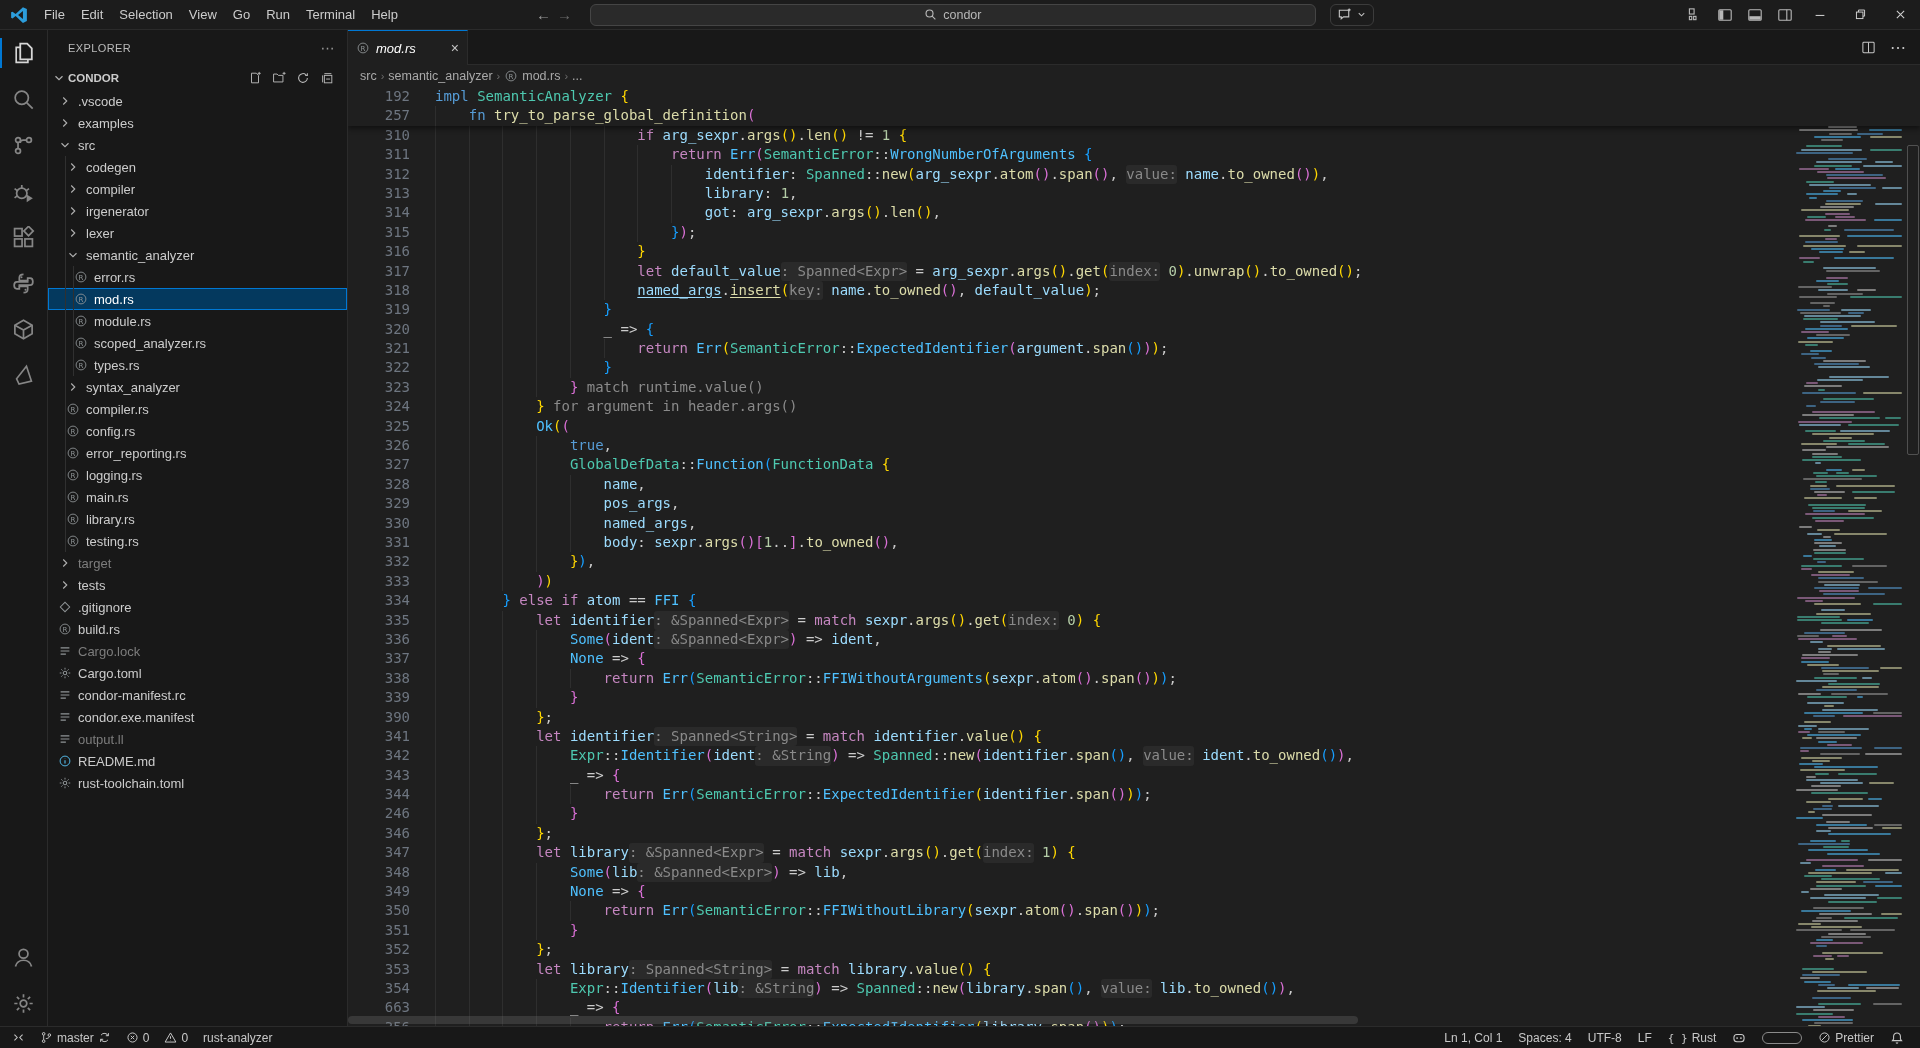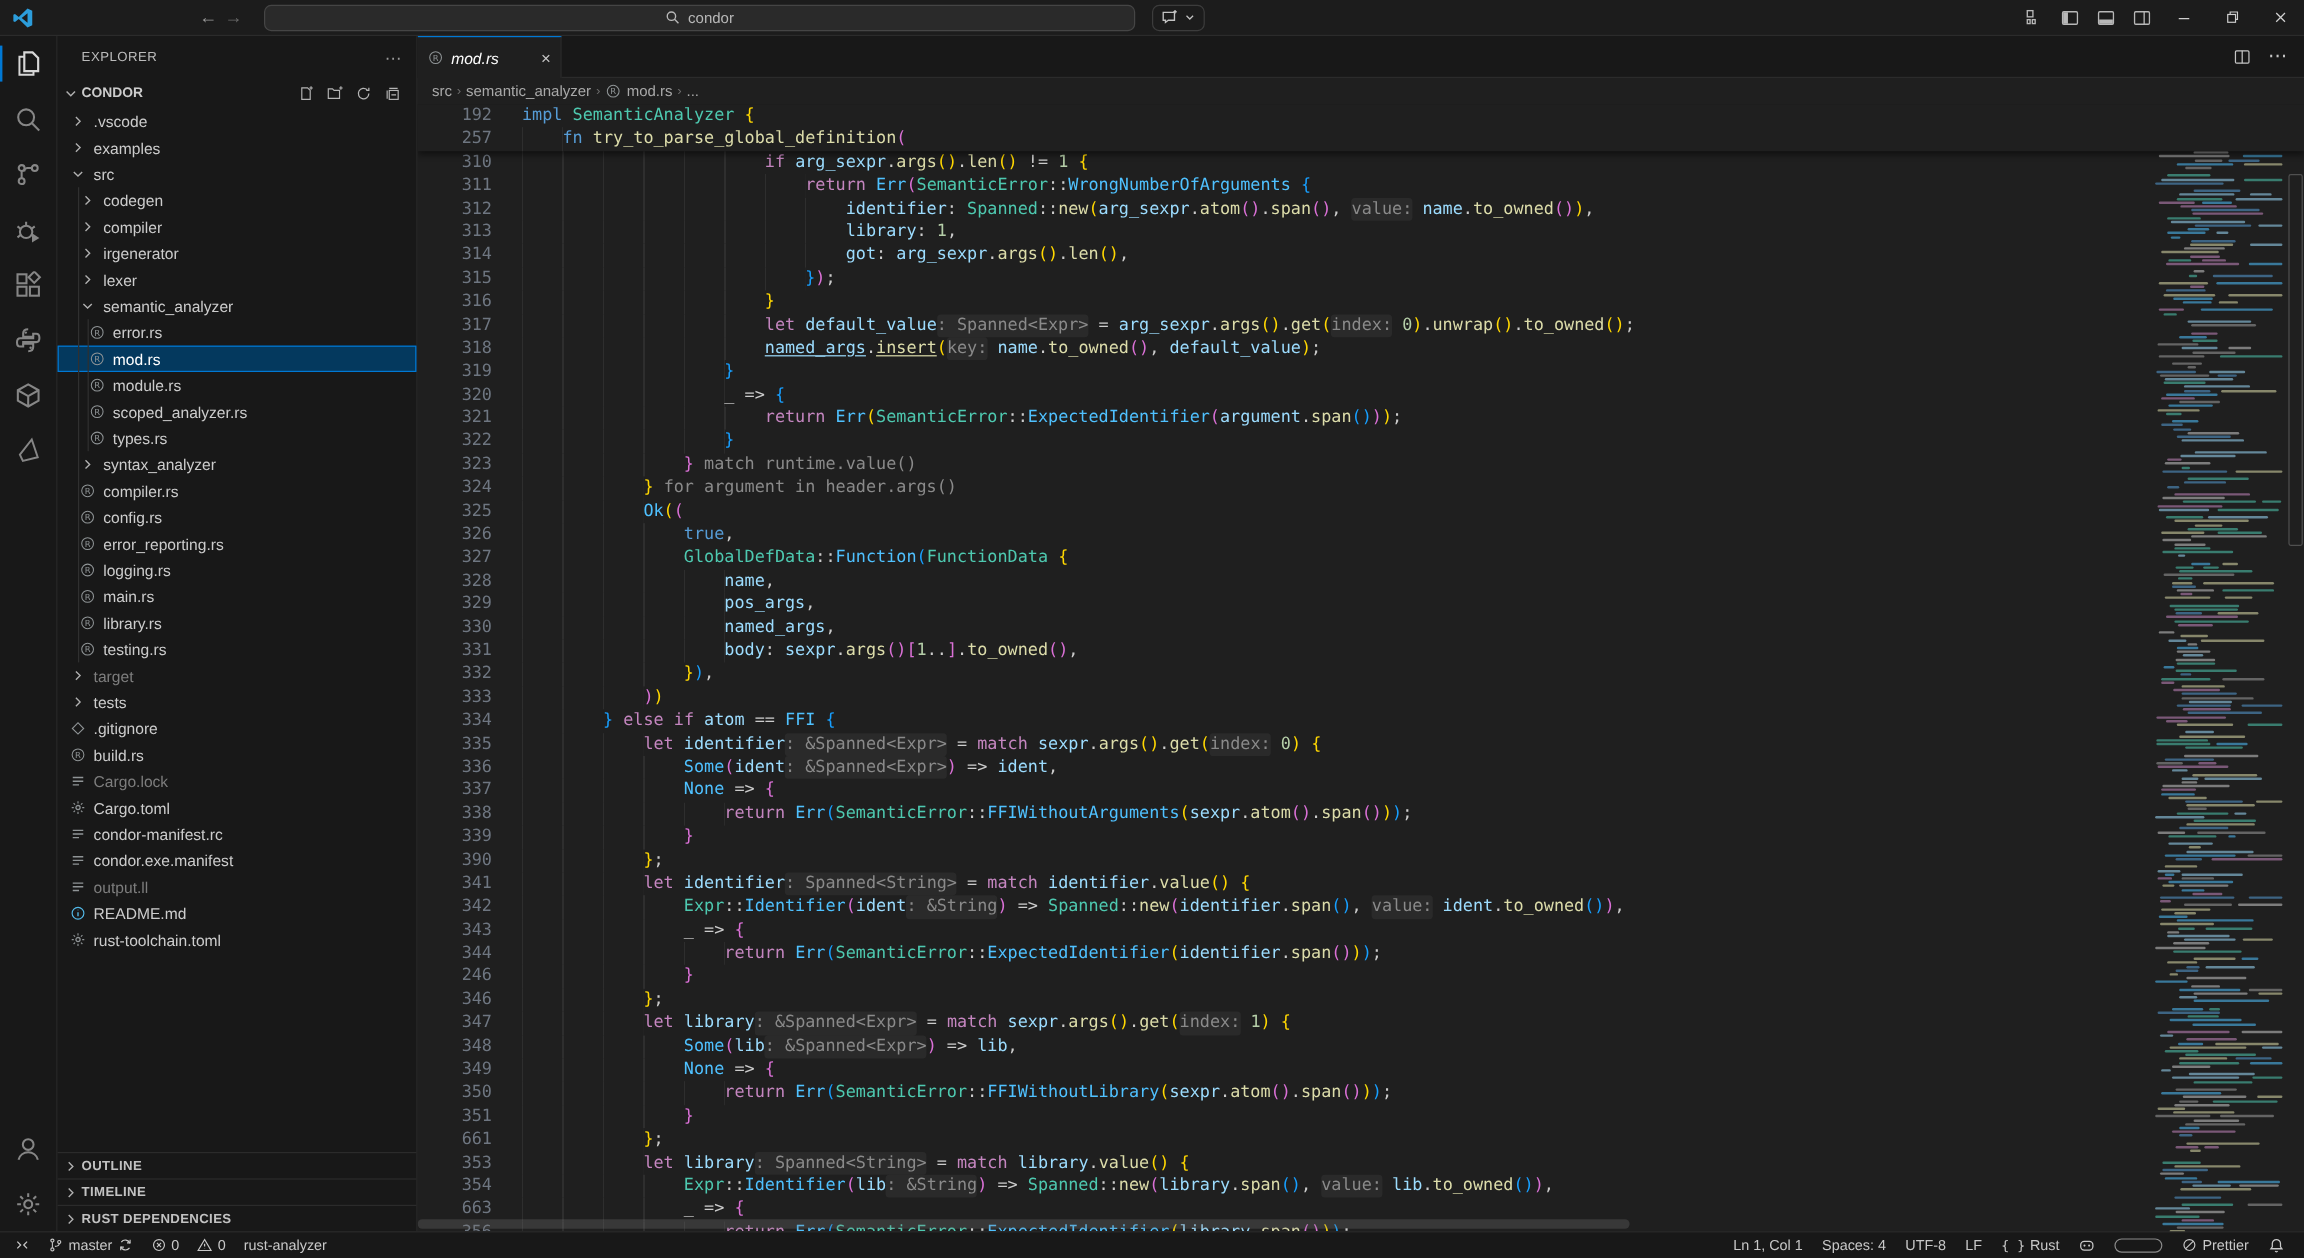--- a/index.html
+++ b/index.html
@@ -110,20 +110,30 @@
 </style>
 </head>
 <body>
 
 <div class="titlebar">
   <div class="vscode-logo">
     <svg viewBox="0 0 16 16" width="18" height="18">
         <path fill="currentColor" d="M11.5 1 5 7.2 2.2 5 1 5.6v4.8L2.2 11 5 8.8l6.5 6.2 3.5-1.6V2.6L11.5 1zm0 3.5v7L7.2 8l4.3-3.5z"></path>
       </svg>
   </div>
+  <div id="menubar" style="display: flex;">
+      <div class="menu-item">File</div>
+      <div class="menu-item">Edit</div>
+      <div class="menu-item">Selection</div>
+      <div class="menu-item">View</div>
+      <div class="menu-item">Go</div>
+      <div class="menu-item">Run</div>
+      <div class="menu-item">Terminal</div>
+      <div class="menu-item">Help</div>
+    </div>
   <div class="nav-arrows">
     <span>←</span>
     <span class="dim">→</span>
   </div>
   <div class="searchbox">
     <span>
         <svg width="13" height="13" viewBox="0 0 16 16" fill="none" stroke="currentColor" stroke-width="1.4">
           <circle cx="6.8" cy="6.8" r="4.3"></circle>
           <path d="M10 10l4 4"></path>
         </svg>
@@ -561,46 +571,20 @@
           <span class="tree-slot ficon">
             <svg width="14" height="14" viewBox="0 0 16 16" fill="none" stroke="currentColor" stroke-width="1.2">
               <circle cx="8" cy="8" r="2"></circle>
               <path d="M8 2v2M8 12v2M2 8h2M12 8h2M3.8 3.8 5.2 5.2M10.8 10.8l1.4 1.4M12.2 3.8l-1.4 1.4M5.2 10.8l-1.4 1.4" stroke-width="1.1"></path>
             </svg>
           </span>
           <span class="tree-label">rust-toolchain.toml</span>
         </div>
         <div class="guide" style="left: 17px; top: 66px; height: 396px;"></div>
         <div class="guide" style="left: 25px; top: 176px; height: 110px;"></div>
-      </div>
-    <div class="side-sections" id="sidesections">
-        <div class="side-section">
-          <span class="chev">
-            <svg width="14" height="14" viewBox="0 0 16 16" fill="none" stroke="currentColor" stroke-width="1.2">
-              <path d="M6 4l4 4-4 4" stroke-width="1.3"></path>
-            </svg>
-          </span>
-          <span>OUTLINE</span>
-        </div>
-        <div class="side-section">
-          <span class="chev">
-            <svg width="14" height="14" viewBox="0 0 16 16" fill="none" stroke="currentColor" stroke-width="1.2">
-              <path d="M6 4l4 4-4 4" stroke-width="1.3"></path>
-            </svg>
-          </span>
-          <span>TIMELINE</span>
-        </div>
-        <div class="side-section">
-          <span class="chev">
-            <svg width="14" height="14" viewBox="0 0 16 16" fill="none" stroke="currentColor" stroke-width="1.2">
-              <path d="M6 4l4 4-4 4" stroke-width="1.3"></path>
-            </svg>
-          </span>
-          <span>RUST DEPENDENCIES</span>
-        </div>
       </div>
   </div>
 
   <div class="editor">
     <div class="tabbar">
       <div class="tab">
         <span class="bc-icon">
             <svg width="14" height="14" viewBox="0 0 16 16" fill="none" stroke="currentColor" stroke-width="1">
               <circle cx="8" cy="8" r="5.6"></circle>
               <text x="8" y="11" font-size="8" fill="currentColor" stroke="none" text-anchor="middle" font-family="DejaVu Sans, sans-serif">R</text>
@@ -675,21 +659,21 @@
           <div class="code-line"><span class="gutter">342</span><span class="gutpad"></span><span class="ind" style="width: 134.88px;"></span><span class="tk-ty">Expr</span><span class="tk-p">::</span><span class="tk-ev">Identifier</span><span style="color: rgb(218, 112, 214);">(</span><span class="tk-v">ident</span><span class="tk-h">: &amp;String</span><span style="color: rgb(218, 112, 214);">)</span><span class="tk-p"> =&gt; </span><span class="tk-ty">Spanned</span><span class="tk-p">::</span><span class="tk-fn">new</span><span style="color: rgb(218, 112, 214);">(</span><span class="tk-v">identifier</span><span class="tk-p">.</span><span class="tk-fn">span</span><span style="color: rgb(23, 159, 255);">(</span><span style="color: rgb(23, 159, 255);">)</span><span class="tk-p">, </span><span class="tk-h">value:</span><span class="tk-p"> </span><span class="tk-v">ident</span><span class="tk-p">.</span><span class="tk-fn">to_owned</span><span style="color: rgb(23, 159, 255);">(</span><span style="color: rgb(23, 159, 255);">)</span><span style="color: rgb(218, 112, 214);">)</span><span class="tk-p">,</span></div>
           <div class="code-line"><span class="gutter">343</span><span class="gutpad"></span><span class="ind" style="width: 134.88px;"></span><span class="tk-p">_ =&gt; </span><span style="color: rgb(218, 112, 214);">{</span></div>
           <div class="code-line"><span class="gutter">344</span><span class="gutpad"></span><span class="ind" style="width: 168.6px;"></span><span class="tk-k">return</span><span class="tk-p"> </span><span class="tk-ev">Err</span><span style="color: rgb(23, 159, 255);">(</span><span class="tk-ty">SemanticError</span><span class="tk-p">::</span><span class="tk-ev">ExpectedIdentifier</span><span style="color: rgb(255, 215, 0);">(</span><span class="tk-v">identifier</span><span class="tk-p">.</span><span class="tk-fn">span</span><span style="color: rgb(218, 112, 214);">(</span><span style="color: rgb(218, 112, 214);">)</span><span style="color: rgb(255, 215, 0);">)</span><span style="color: rgb(23, 159, 255);">)</span><span class="tk-p">;</span></div>
           <div class="code-line"><span class="gutter">246</span><span class="gutpad"></span><span class="ind" style="width: 134.88px;"></span><span style="color: rgb(218, 112, 214);">}</span></div>
           <div class="code-line"><span class="gutter">346</span><span class="gutpad"></span><span class="ind" style="width: 101.16px;"></span><span style="color: rgb(255, 215, 0);">}</span><span class="tk-p">;</span></div>
           <div class="code-line"><span class="gutter">347</span><span class="gutpad"></span><span class="ind" style="width: 101.16px;"></span><span class="tk-k">let</span><span class="tk-p"> </span><span class="tk-v">library</span><span class="tk-h">: &amp;Spanned&lt;Expr&gt;</span><span class="tk-p"> = </span><span class="tk-k">match</span><span class="tk-p"> </span><span class="tk-v">sexpr</span><span class="tk-p">.</span><span class="tk-fn">args</span><span style="color: rgb(255, 215, 0);">(</span><span style="color: rgb(255, 215, 0);">)</span><span class="tk-p">.</span><span class="tk-fn">get</span><span style="color: rgb(255, 215, 0);">(</span><span class="tk-h">index:</span><span class="tk-p"> </span><span class="tk-n">1</span><span style="color: rgb(255, 215, 0);">)</span><span class="tk-p"> </span><span style="color: rgb(255, 215, 0);">{</span></div>
           <div class="code-line"><span class="gutter">348</span><span class="gutpad"></span><span class="ind" style="width: 134.88px;"></span><span class="tk-ev">Some</span><span style="color: rgb(218, 112, 214);">(</span><span class="tk-v">lib</span><span class="tk-h">: &amp;Spanned&lt;Expr&gt;</span><span style="color: rgb(218, 112, 214);">)</span><span class="tk-p"> =&gt; </span><span class="tk-v">lib</span><span class="tk-p">,</span></div>
           <div class="code-line"><span class="gutter">349</span><span class="gutpad"></span><span class="ind" style="width: 134.88px;"></span><span class="tk-ev">None</span><span class="tk-p"> =&gt; </span><span style="color: rgb(218, 112, 214);">{</span></div>
           <div class="code-line"><span class="gutter">350</span><span class="gutpad"></span><span class="ind" style="width: 168.6px;"></span><span class="tk-k">return</span><span class="tk-p"> </span><span class="tk-ev">Err</span><span style="color: rgb(23, 159, 255);">(</span><span class="tk-ty">SemanticError</span><span class="tk-p">::</span><span class="tk-ev">FFIWithoutLibrary</span><span style="color: rgb(255, 215, 0);">(</span><span class="tk-v">sexpr</span><span class="tk-p">.</span><span class="tk-fn">atom</span><span style="color: rgb(218, 112, 214);">(</span><span style="color: rgb(218, 112, 214);">)</span><span class="tk-p">.</span><span class="tk-fn">span</span><span style="color: rgb(218, 112, 214);">(</span><span style="color: rgb(218, 112, 214);">)</span><span style="color: rgb(255, 215, 0);">)</span><span style="color: rgb(23, 159, 255);">)</span><span class="tk-p">;</span></div>
           <div class="code-line"><span class="gutter">351</span><span class="gutpad"></span><span class="ind" style="width: 134.88px;"></span><span style="color: rgb(218, 112, 214);">}</span></div>
-          <div class="code-line"><span class="gutter">661</span><span class="gutpad"></span><span class="ind" style="width: 101.16px;"></span><span style="color: rgb(255, 215, 0);">}</span><span class="tk-p">;</span></div>
+          <div class="code-line"><span class="gutter">352</span><span class="gutpad"></span><span class="ind" style="width: 101.16px;"></span><span style="color: rgb(255, 215, 0);">}</span><span class="tk-p">;</span></div>
           <div class="code-line"><span class="gutter">353</span><span class="gutpad"></span><span class="ind" style="width: 101.16px;"></span><span class="tk-k">let</span><span class="tk-p"> </span><span class="tk-v">library</span><span class="tk-h">: Spanned&lt;String&gt;</span><span class="tk-p"> = </span><span class="tk-k">match</span><span class="tk-p"> </span><span class="tk-v">library</span><span class="tk-p">.</span><span class="tk-fn">value</span><span style="color: rgb(255, 215, 0);">(</span><span style="color: rgb(255, 215, 0);">)</span><span class="tk-p"> </span><span style="color: rgb(255, 215, 0);">{</span></div>
           <div class="code-line"><span class="gutter">354</span><span class="gutpad"></span><span class="ind" style="width: 134.88px;"></span><span class="tk-ty">Expr</span><span class="tk-p">::</span><span class="tk-ev">Identifier</span><span style="color: rgb(218, 112, 214);">(</span><span class="tk-v">lib</span><span class="tk-h">: &amp;String</span><span style="color: rgb(218, 112, 214);">)</span><span class="tk-p"> =&gt; </span><span class="tk-ty">Spanned</span><span class="tk-p">::</span><span class="tk-fn">new</span><span style="color: rgb(218, 112, 214);">(</span><span class="tk-v">library</span><span class="tk-p">.</span><span class="tk-fn">span</span><span style="color: rgb(23, 159, 255);">(</span><span style="color: rgb(23, 159, 255);">)</span><span class="tk-p">, </span><span class="tk-h">value:</span><span class="tk-p"> </span><span class="tk-v">lib</span><span class="tk-p">.</span><span class="tk-fn">to_owned</span><span style="color: rgb(23, 159, 255);">(</span><span style="color: rgb(23, 159, 255);">)</span><span style="color: rgb(218, 112, 214);">)</span><span class="tk-p">,</span></div>
           <div class="code-line"><span class="gutter">663</span><span class="gutpad"></span><span class="ind" style="width: 134.88px;"></span><span class="tk-p">_ =&gt; </span><span style="color: rgb(218, 112, 214);">{</span></div>
           <div class="code-line"><span class="gutter">356</span><span class="gutpad"></span><span class="ind" style="width: 168.6px;"></span><span class="tk-k">return</span><span class="tk-p"> </span><span class="tk-ev">Err</span><span style="color: rgb(23, 159, 255);">(</span><span class="tk-ty">SemanticError</span><span class="tk-p">::</span><span class="tk-ev">ExpectedIdentifier</span><span style="color: rgb(255, 215, 0);">(</span><span class="tk-v">library</span><span class="tk-p">.</span><span class="tk-fn">span</span><span style="color: rgb(218, 112, 214);">(</span><span style="color: rgb(218, 112, 214);">)</span><span style="color: rgb(255, 215, 0);">)</span><span style="color: rgb(23, 159, 255);">)</span><span class="tk-p">;</span></div>
         </div>
       <div class="minimap" id="minimap">
           <div class="mm-row" style="left: 30px; top: 7.2px; width: 29.1746px; background: rgb(201, 201, 201);"></div>
           <div class="mm-row" style="left: 18px; top: 10.4px; width: 20.1646px; background: rgb(78, 201, 176);"></div>
           <div class="mm-row" style="left: 46.9126px; top: 10.4px; width: 14.0554px; background: rgb(79, 193, 255);"></div>
           <div class="mm-row" style="left: 10px; top: 13.6px; width: 17.8187px; background: rgb(86, 156, 214);"></div>

